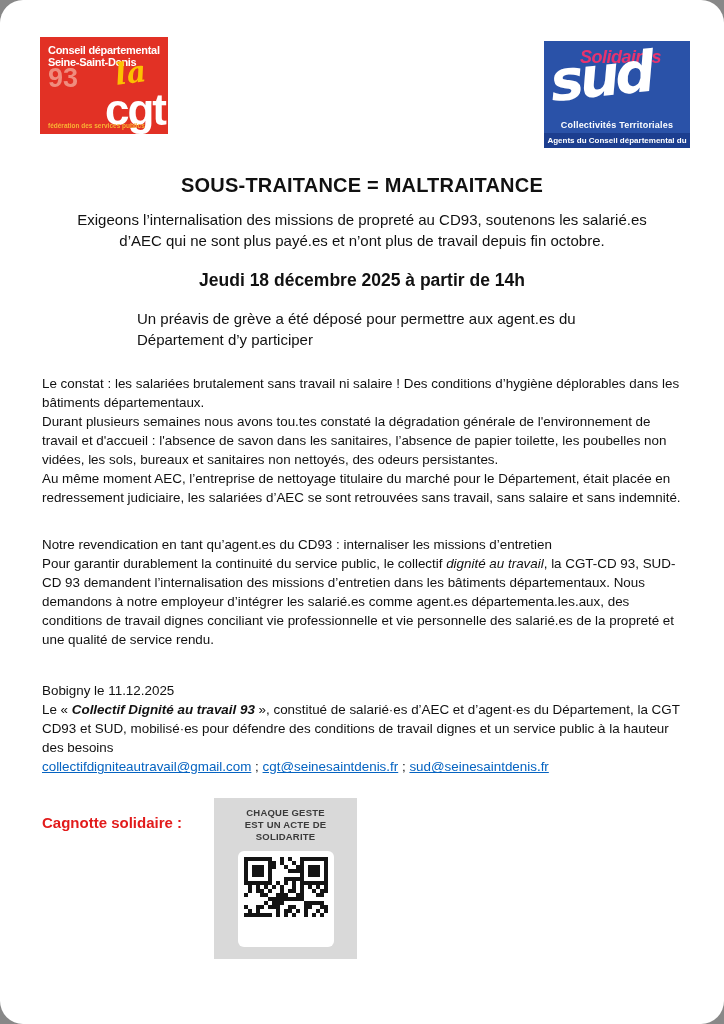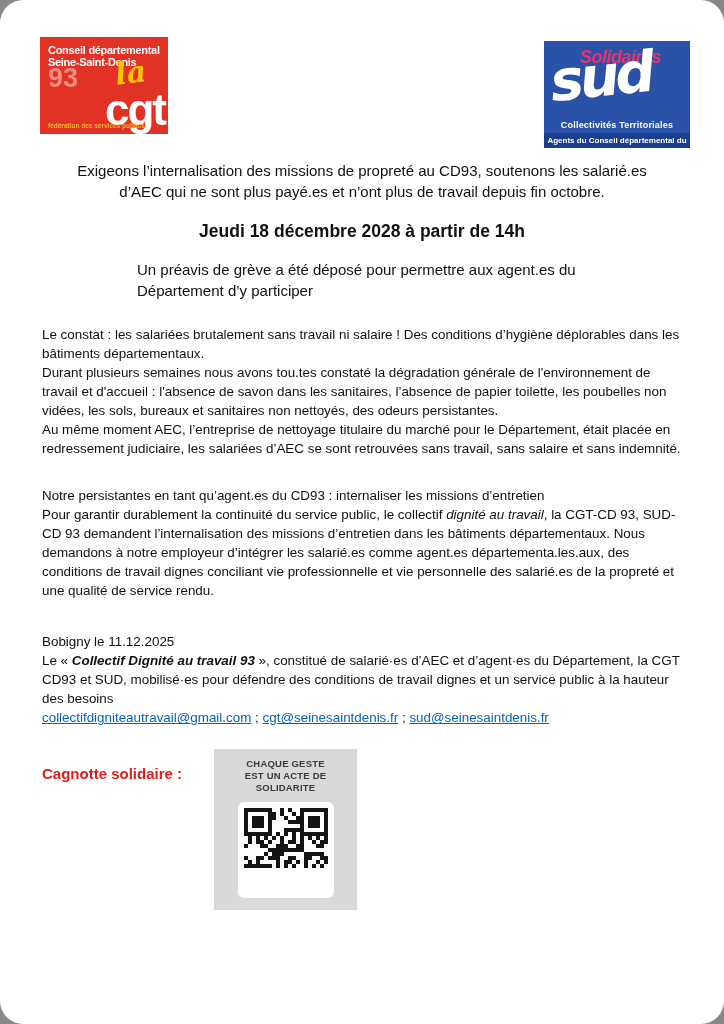--- a/index.html
+++ b/index.html
@@ -93,32 +93,33 @@
       <div class="cgt-foot">fédération des services publics</div>
     </div>
     <div class="sud-logo">
       <div class="sud-solidaires">Solidaires</div>
       <div class="sud-word">sud</div>
       <div class="sud-line1">Collectivités Territoriales</div>
       <div class="sud-band">Agents du Conseil départemental du 93</div>
     </div>
   </div>
 
+  <div class="title">SOUS-TRAITANCE = MALTRAITANCE</div>
   <div class="subtitle">Exigeons l’internalisation des missions de propreté au CD93, soutenons les salarié.es d’AEC qui ne sont plus payé.es et n’ont plus de travail depuis fin octobre.</div>
-  <div class="event2">Jeudi 18 décembre 2028 à partir de 14h</div>
+  <div class="event2">Jeudi 18 décembre 2025 à partir de 14h</div>
   <div class="notice">Un préavis de grève a été déposé pour permettre aux agent.es du Département d’y participer</div>
 
   <div class="body-col">
     <p><b class="inline">Le constat : les salariées brutalement sans travail ni salaire ! Des conditions d’hygiène déplorables dans les bâtiments départementaux.</b><br>
       <span>Durant plusieurs semaines nous avons tou.tes constaté la dégradation générale de l'environnement de travail et d'accueil : l'absence de savon dans les sanitaires, l’absence de papier toilette, les poubelles non vidées, les sols, bureaux et sanitaires non nettoyés, des odeurs persistantes.</span><br>
       <span>Au même moment AEC, l’entreprise de nettoyage titulaire du marché pour le Département, était placée en redressement judiciaire, les salariées d’AEC se sont retrouvées sans travail, sans salaire et sans indemnité.</span>
     </p>
     <div class="gap"></div>
     <div class="gap"></div>
-    <p><b class="inline">Notre persistantes en tant qu’agent.es du CD93 : internaliser les missions d’entretien</b><br>
+    <p><b class="inline">Notre revendication en tant qu’agent.es du CD93 : internaliser les missions d’entretien</b><br>
       <span>Pour garantir durablement la continuité du service public, le collectif </span><i class="inline">dignité au travail</i><span>, la CGT-CD 93, SUD-CD 93 demandent l’internalisation des missions d’entretien dans les bâtiments départementaux. Nous demandons à notre employeur d’intégrer les salarié.es comme agent.es départementa.les.aux, des conditions de travail dignes conciliant vie professionnelle et vie personnelle des salarié.es de la propreté et une qualité de service rendu.</span>
     </p>
     <div class="gap-lg"></div>
     <div class="gap"></div>
     <p>Bobigny le 11.12.2025</p>
     <p><b class="inline">Le « </b><span class="bi">Collectif Dignité au travail 93</span><b class="inline"> », constitué de salarié·es d’AEC et d’agent·es du Département, la CGT CD93 et SUD, mobilisé·es pour défendre des conditions de travail dignes et un service public à la hauteur des besoins</b><br>
       <a class="mail">collectifdigniteautravail@gmail.com</a>
       <span>;</span>
       <a class="mail">cgt@seinesaintdenis.fr</a>
       <span>;</span>

